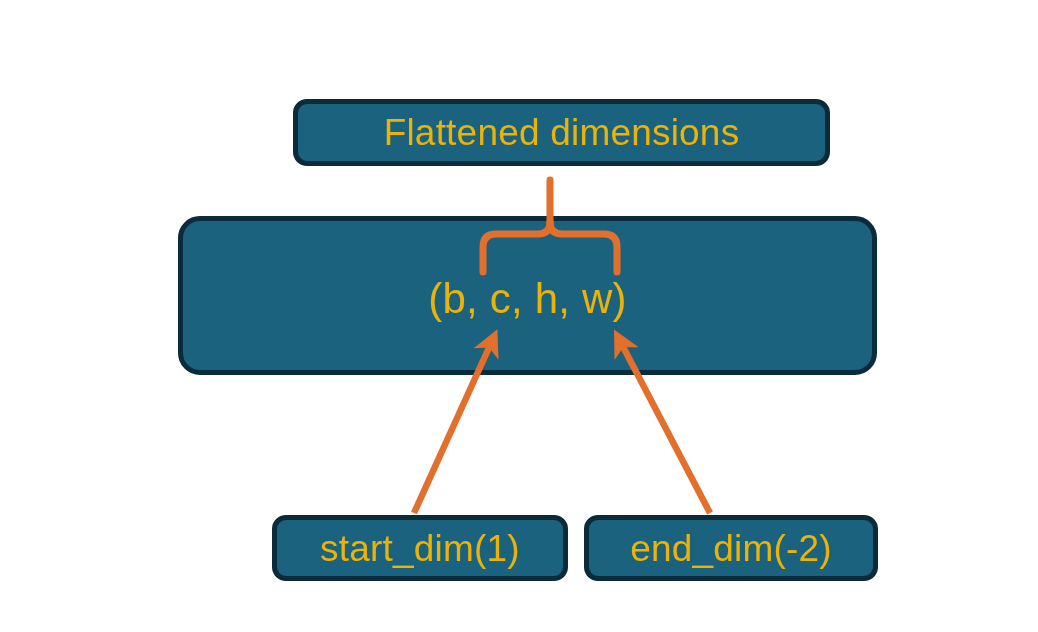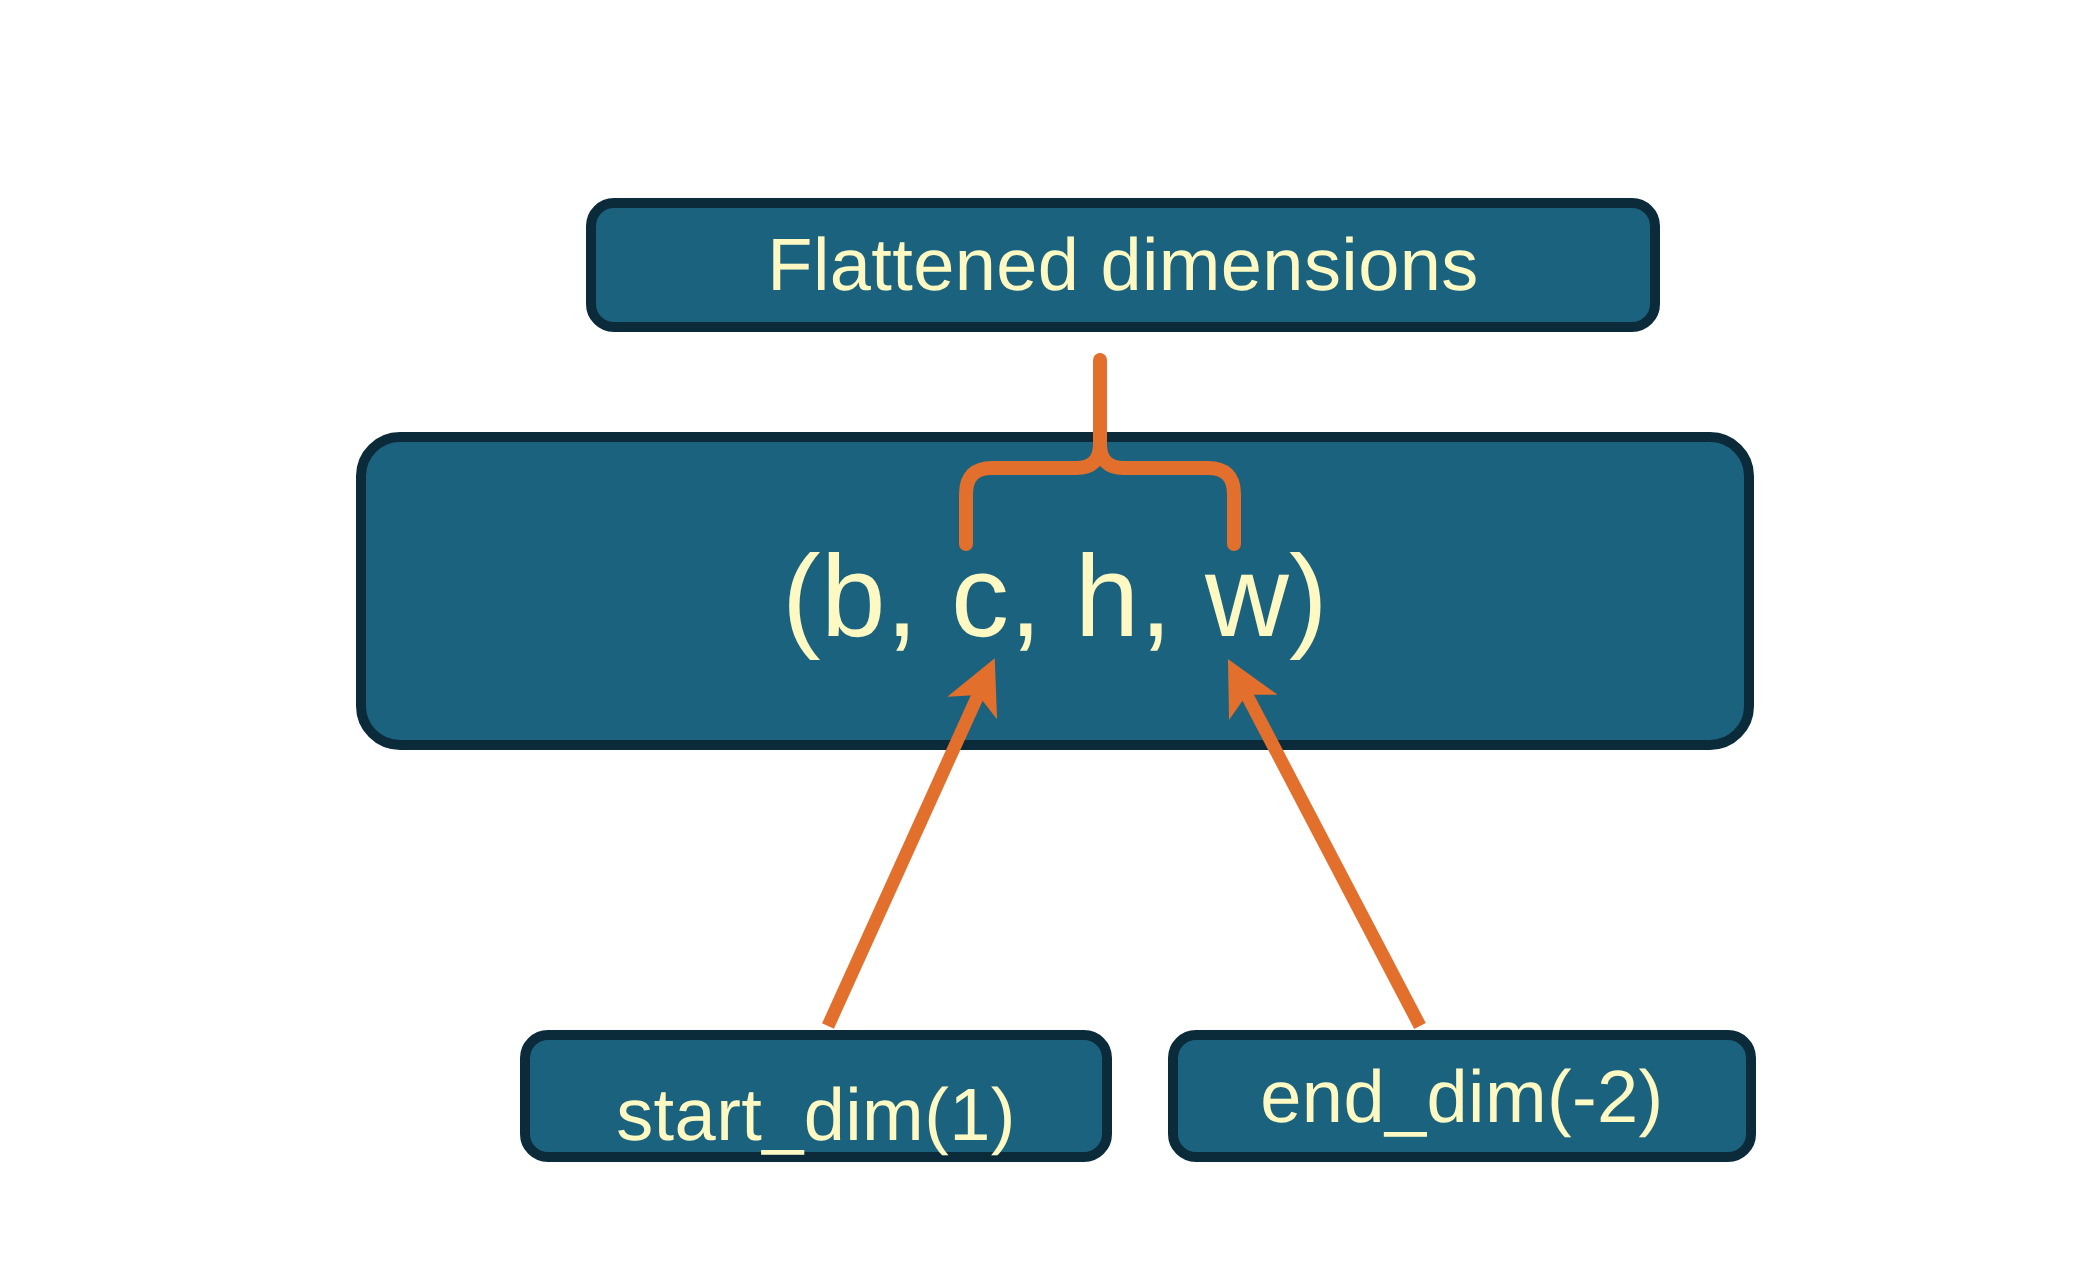--- a/index.html
+++ b/index.html
@@ -26,21 +26,21 @@
     display: flex;
     align-items: center;
     justify-content: center;
     color: #ffffff;
     font-weight: 400;
     letter-spacing: 0.2px;
     white-space: nowrap;
     z-index: 2;
   }
   .node-label {
-    color: #fef9c3;
+    color: #eab308;
     line-height: 1;
   }
   
   #box-flattened {
     left: 293px;
     top: 99px;
     width: 537px;
     height: 67px;
     border-radius: 14px;
   }
@@ -48,33 +48,32 @@
 
   
   #box-shape {
     left: 178px;
     top: 216px;
     width: 699px;
     height: 159px;
     border-radius: 22px;
   }
   #box-shape .node-label {
-    font-size: 58px;
+    font-size: 42px;
     position: relative;
     top: 3px;
   }
 
   
   #box-start-dim {
-    left: 260px;
+    left: 272px;
     top: 515px;
     width: 296px;
     height: 66px;
     border-radius: 14px;
-    align-items: flex-end;
   }
   #box-start-dim .node-label { font-size: 37px; }
 
   
   #box-end-dim {
     left: 584px;
     top: 515px;
     width: 294px;
     height: 66px;
     border-radius: 14px;

